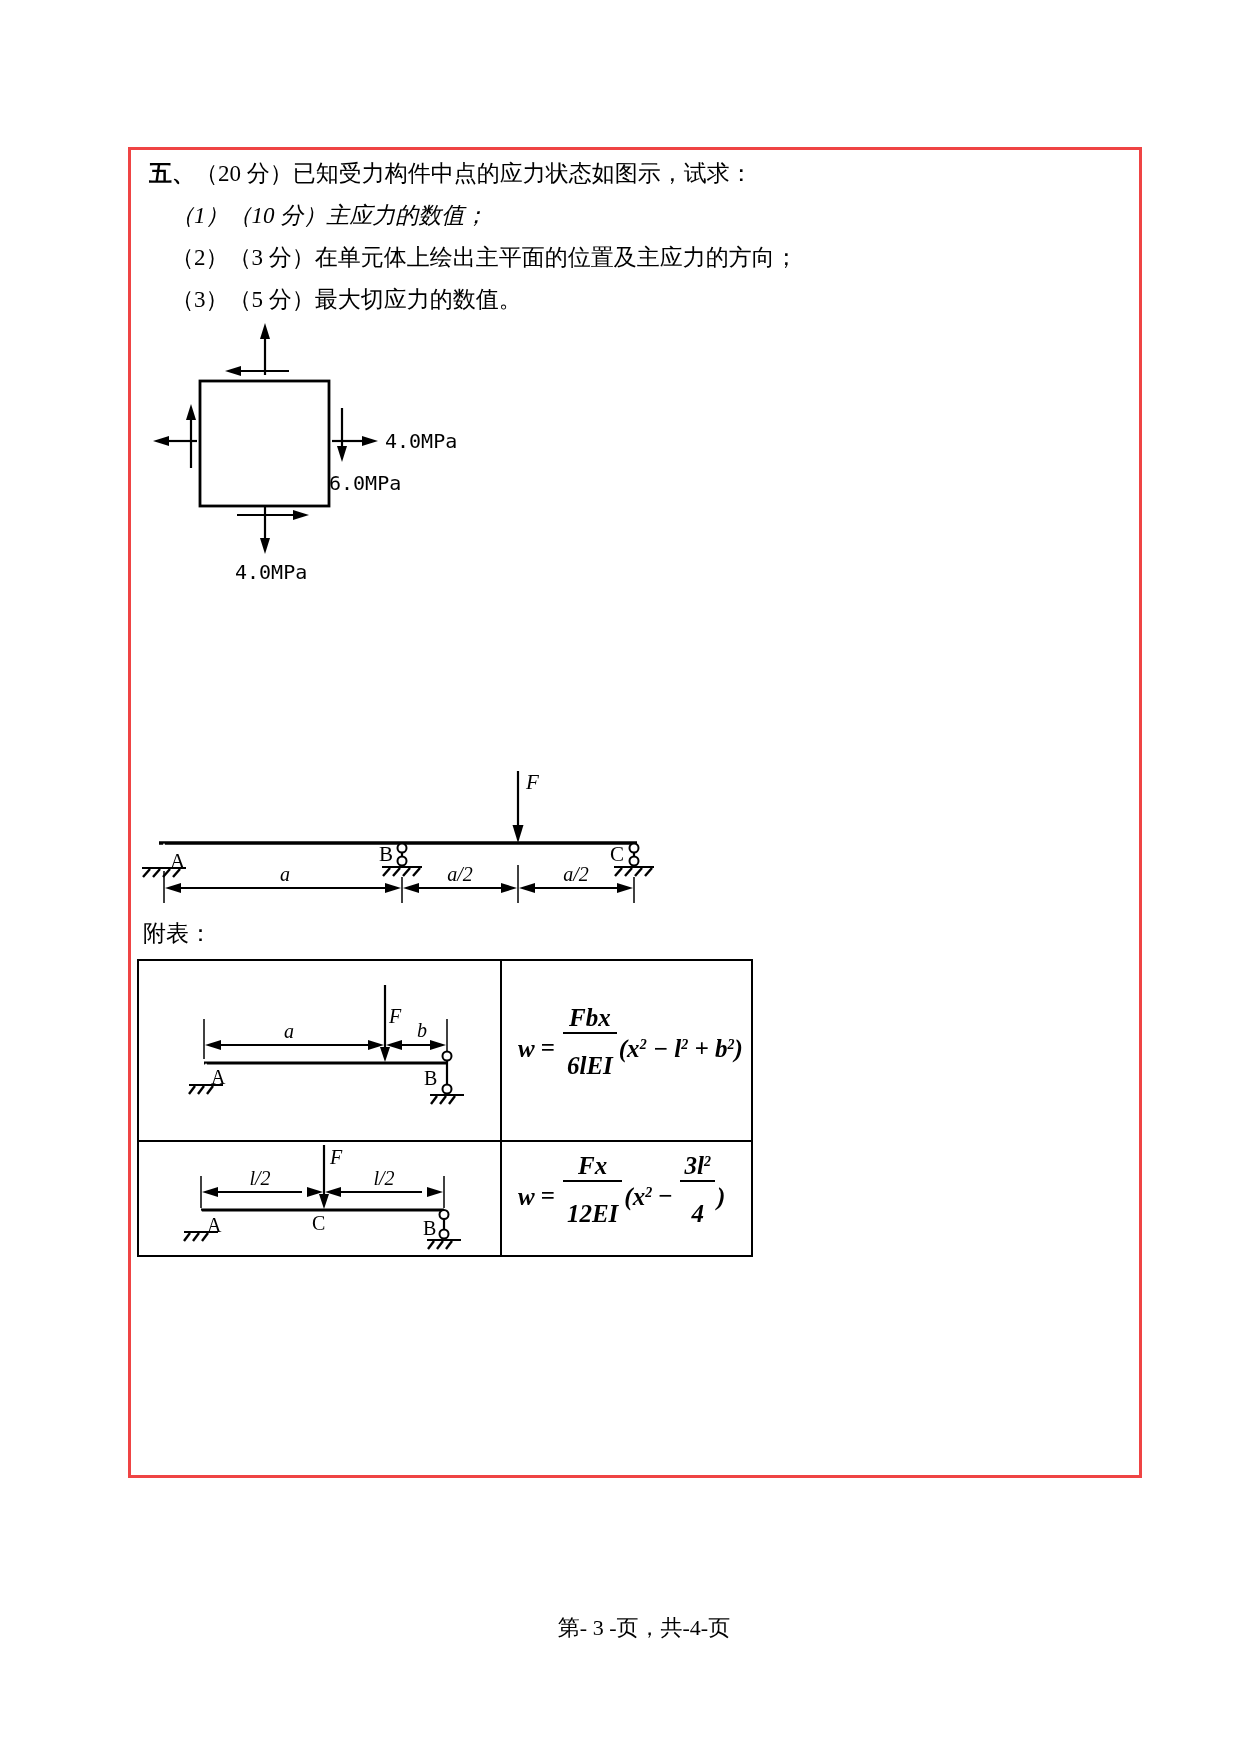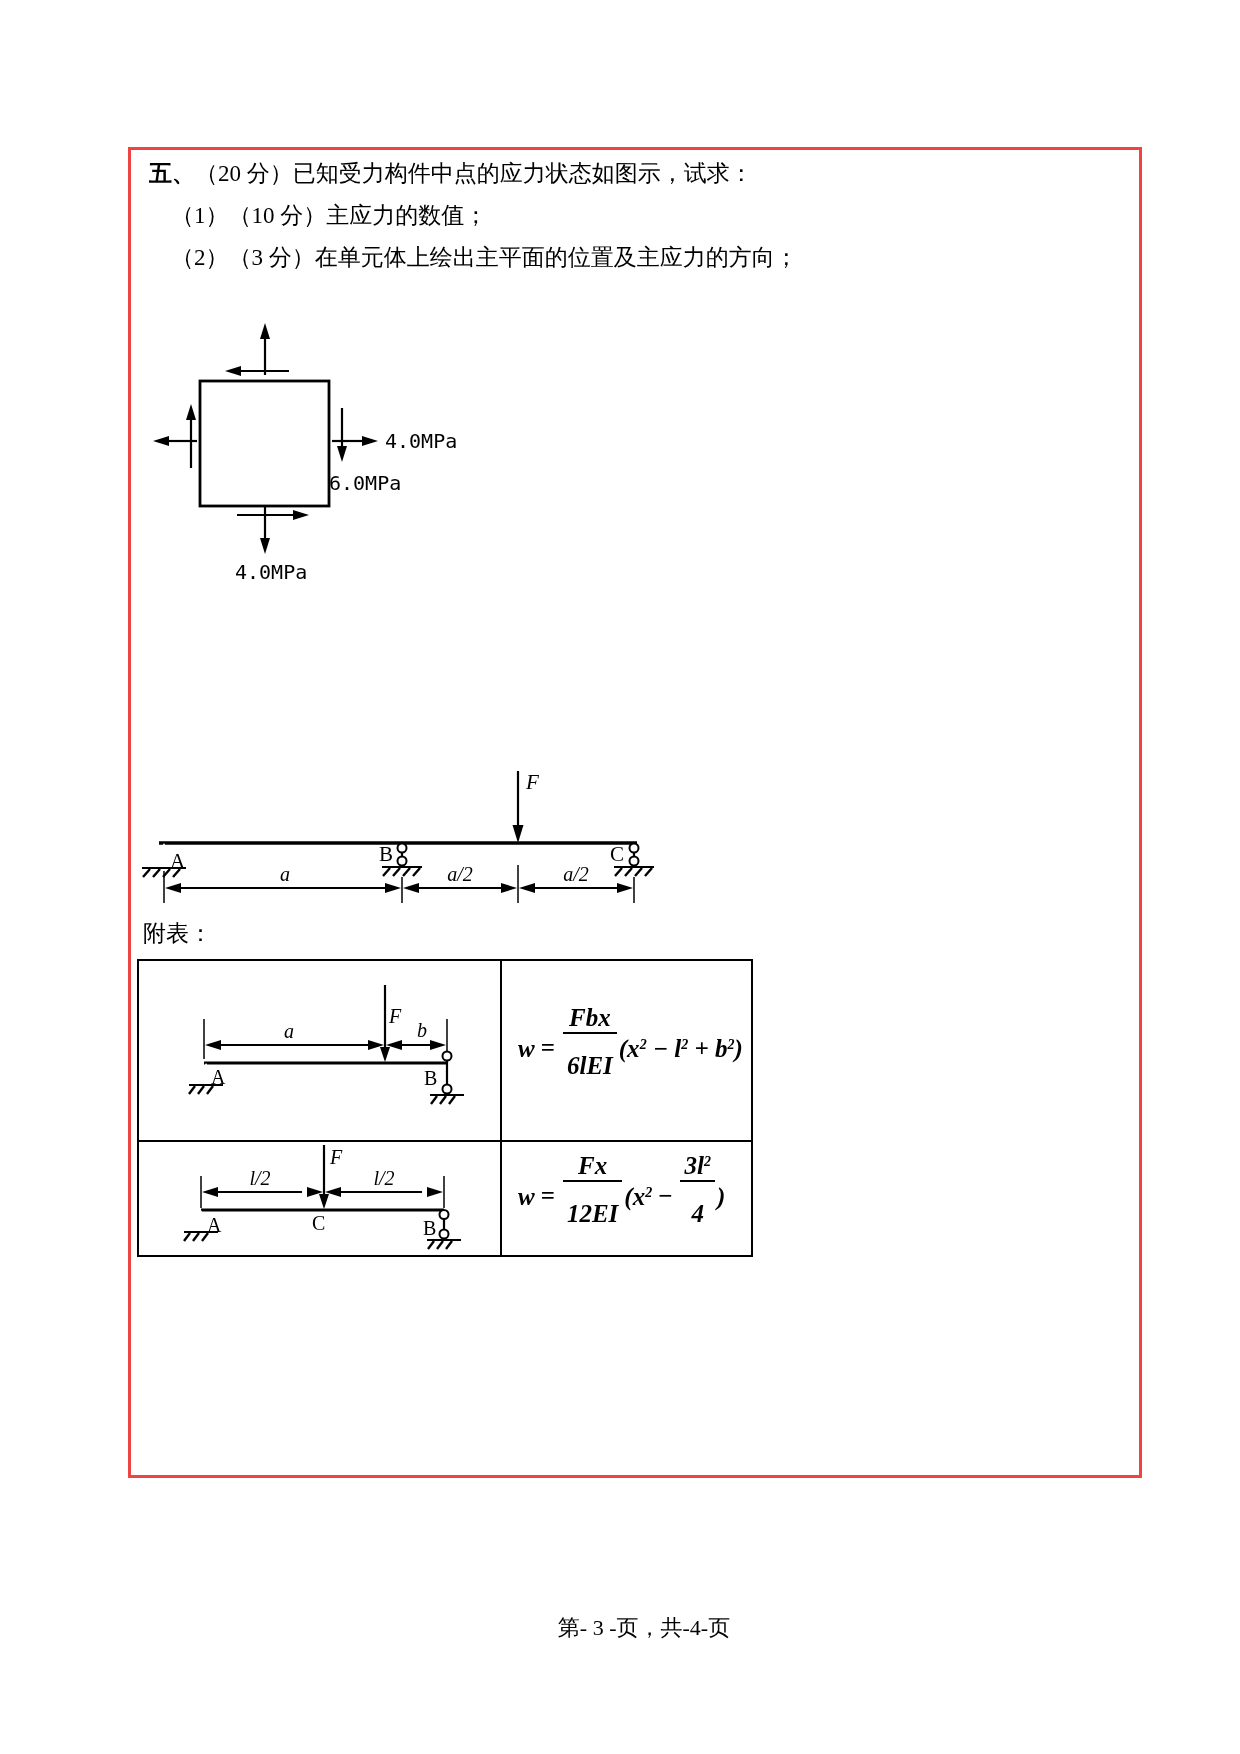--- a/index.html
+++ b/index.html
@@ -40,22 +40,23 @@
 </head>
 <body>
 
 <div class="page">
 
   <div class="box">
 
     <div class="t" style="left:18px;top:10px;">
       <span class="qnum">五、</span><span>（20 分）已知受力构件中点的应力状态如图示，试求：</span>
     </div>
-    <div class="t" style="left:40px;top:52px;">（1）（10 分）主应力的数值；</div>
+    <div class="t" style="left:40px;top:52px;font-style:italic;">（1）（10 分）主应力的数值；</div>
     <div class="t" style="left:40px;top:94px;">（2）（3 分）在单元体上绘出主平面的位置及主应力的方向；</div>
+    <div class="t" style="left:40px;top:136px;">（3）（5 分）最大切应力的数值。</div>
 
     <svg class="abs" style="left:8px;top:168px;" width="330" height="290" viewBox="0 0 330 290">
       <rect x="61" y="63" width="129" height="125" fill="#fff" stroke="#000" stroke-width="2.8"></rect>
       <g>
         <line x1="126" y1="57" x2="126" y2="18"></line>
           <polygon points="126,5 121,21 131,21"></polygon>
       </g>
       <g>
         <line x1="150" y1="53" x2="100" y2="53"></line>
           <polygon points="86,53 102,48 102,58"></polygon>

